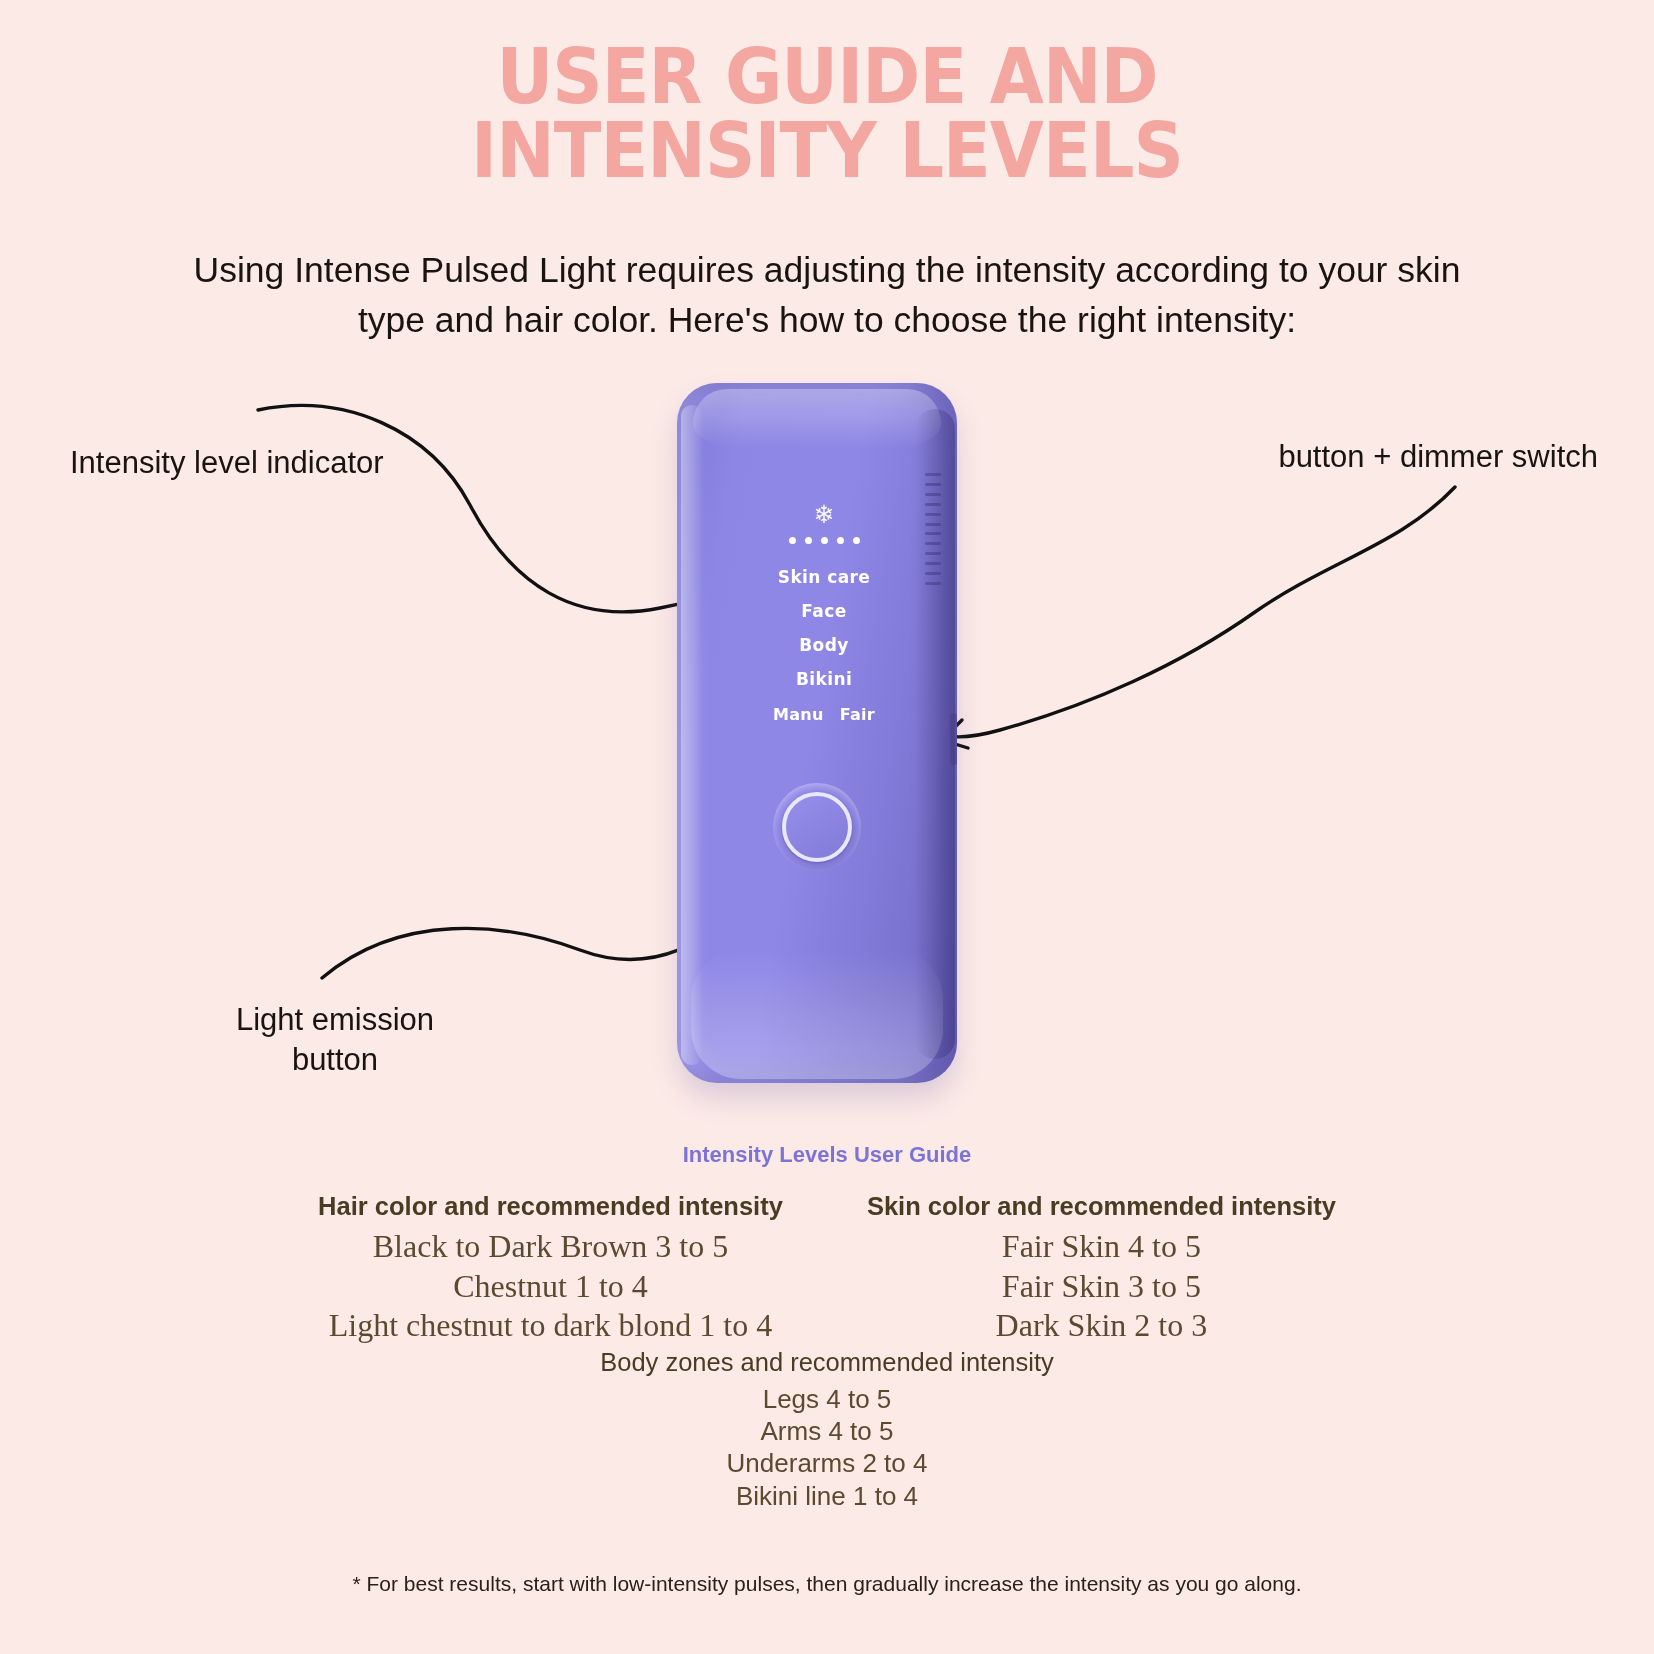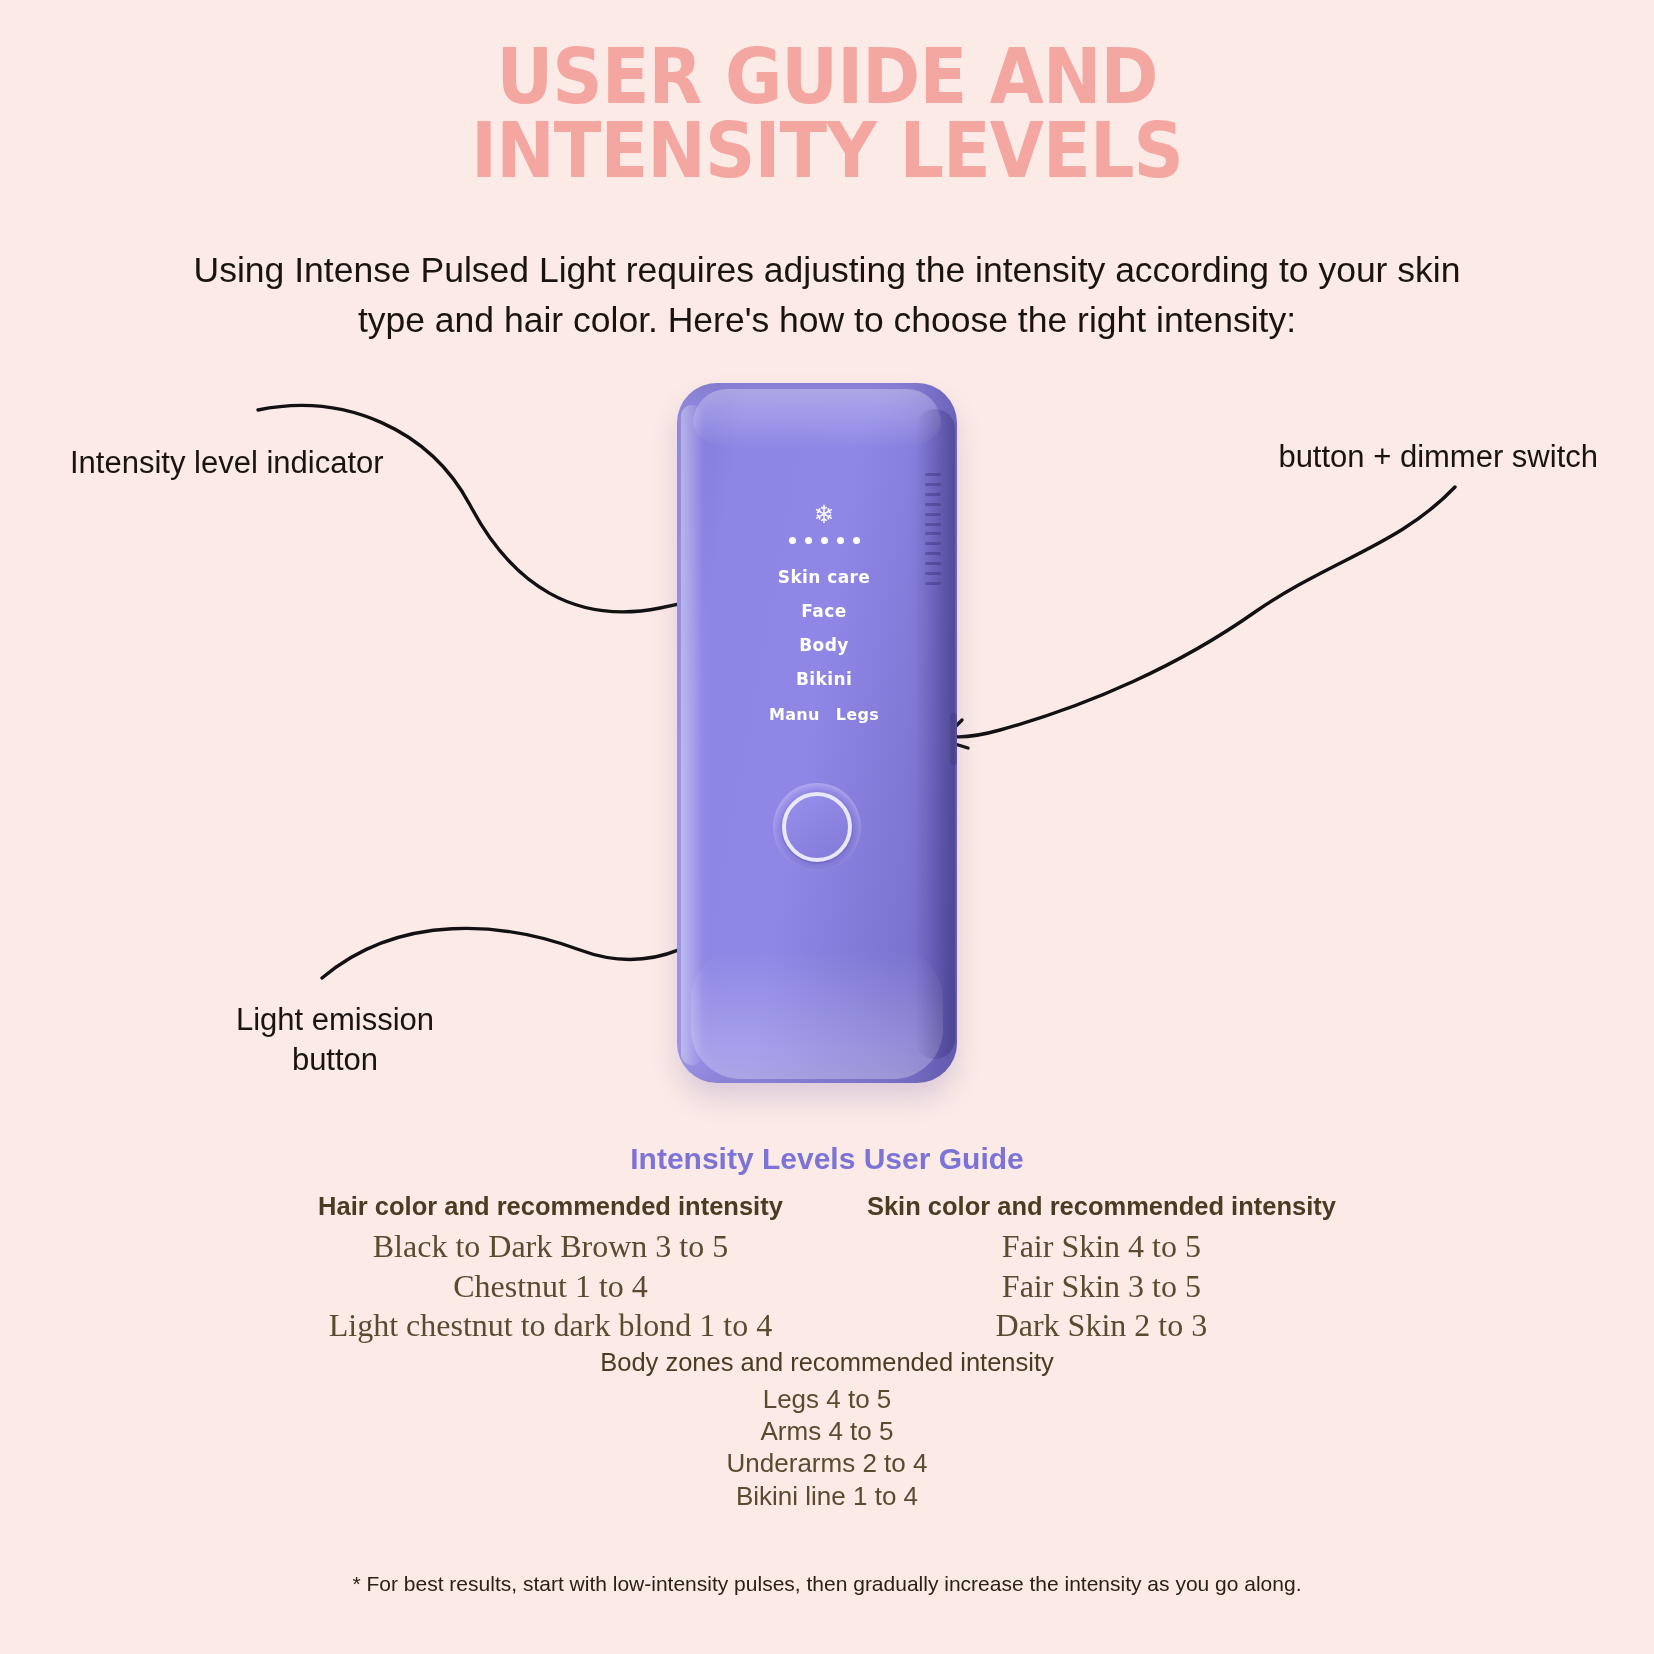--- a/index.html
+++ b/index.html
@@ -231,21 +231,21 @@
 
   
   .guide-title {
     position: absolute;
     top: 1142px;
     left: 0;
     width: 100%;
     text-align: center;
     color: #7b74d6;
     font-weight: bold;
-    font-size: 30px;
+    font-size: 22px;
   }
   .cols {
     position: absolute;
     top: 1192px;
     left: 0;
     width: 100%;
     display: flex;
     justify-content: center;
     gap: 84px;
   }
@@ -356,21 +356,21 @@
           <i></i>
           <i></i>
         </div>
         <div class="panel-labels">
           <div>Skin care</div>
           <div>Face</div>
           <div>Body</div>
           <div>Bikini</div>
           <div class="panel-modes">
             <span>Manu</span>
-            <span>Legs</span>
+            <span>Fair</span>
           </div>
         </div>
       </div>
 
       <div class="side-button"></div>
 
       <div class="emit-button">
         <div class="emit-ring"></div>
       </div>
     </div>

